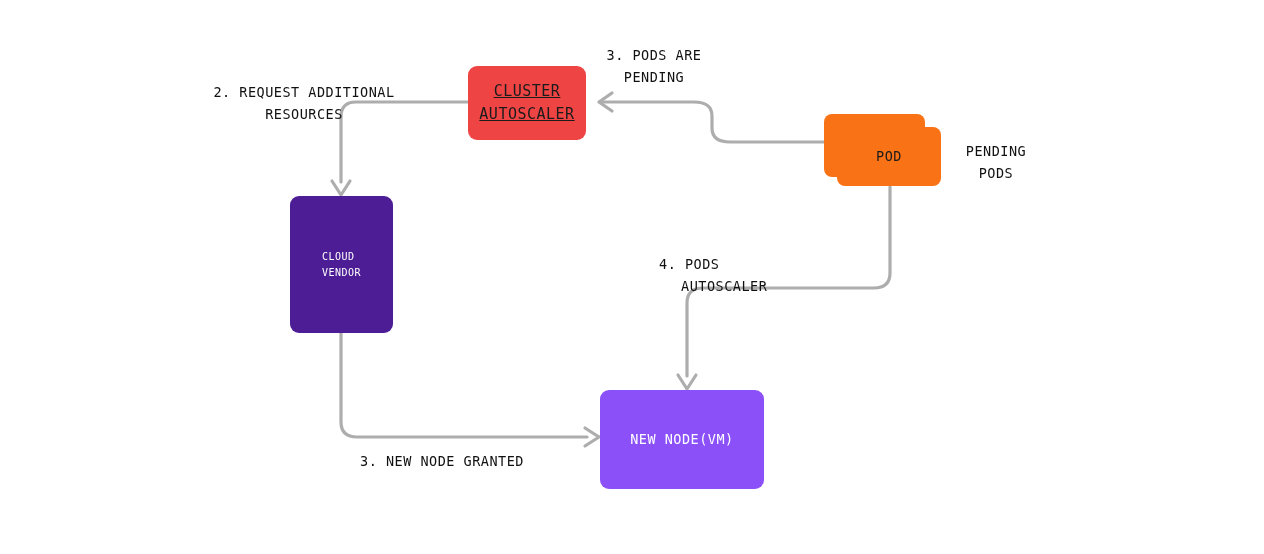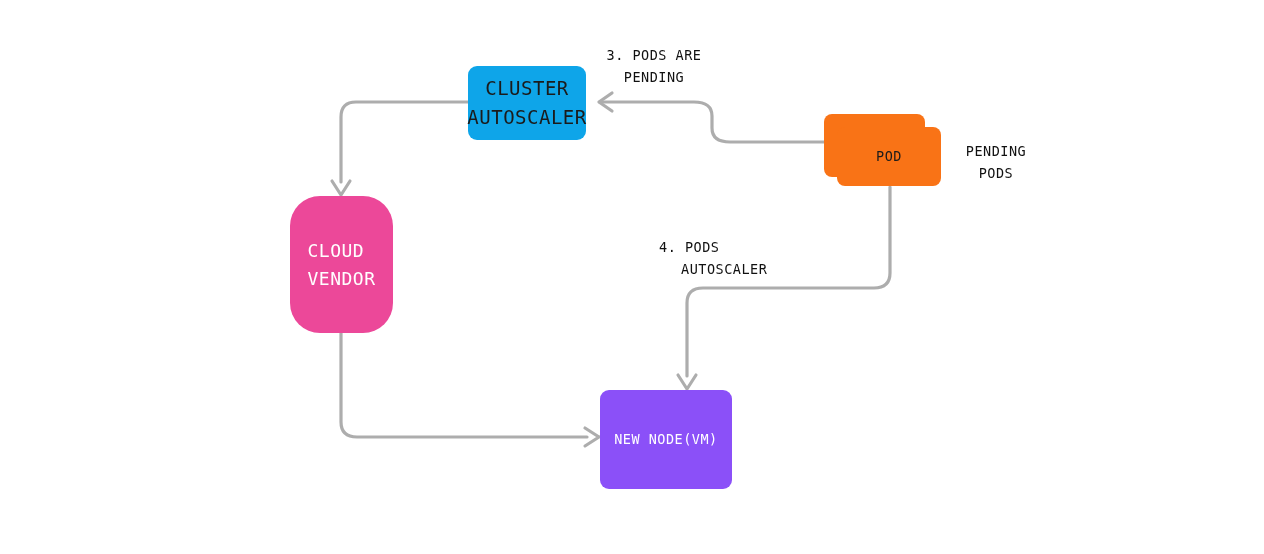--- a/index.html
+++ b/index.html
@@ -40,45 +40,45 @@
     white-space: pre-line;
     line-height: 1.55;
   }
 
   
   #node-cluster-autoscaler {
     left: 468px;
     top: 66px;
     width: 118px;
     height: 74px;
-    background: #0ea5e9;
+    background: #ef4444;
     color: #1b1b1b;
-    font-size: 19px;
+    font-size: 15px;
+    text-decoration: underline;
   }
 
   
   #node-cloud-vendor {
     left: 290px;
     top: 196px;
     width: 103px;
     height: 137px;
-    background: #ec4899;
+    background: #4c1d95;
     color: #ffffff;
-    font-size: 18px;
-    border-radius: 30px;
+    font-size: 10px;
   }
   #node-cloud-vendor .node-label {
     text-align: left;
   }
 
   
   #node-new-node {
     left: 600px;
     top: 390px;
-    width: 132px;
+    width: 164px;
     height: 99px;
     background: #8B50F8;
     color: #ffffff;
     font-size: 13.5px;
   }
 
   
   #node-pod {
     position: absolute;
     left: 824px;
@@ -134,21 +134,21 @@
     text-align: center;
   }
   #label-pending-pods {
     left: 940px;
     top: 141px;
     width: 112px;
     text-align: center;
   }
   #label-pods-scheduled {
     left: 659px;
-    top: 237px;
+    top: 254px;
     width: 120px;
     text-align: left;
   }
   #label-pods-scheduled .line-2 {
     display: inline-block;
     padding-left: 22px;
   }
   #label-new-node-granted {
     left: 360px;
     top: 451px;
@@ -201,20 +201,23 @@
   <div id="node-pod">
     <div class="pod-card pod-card-back"></div>
     <div class="pod-card pod-card-front">
       <span class="node-label">POD</span>
     </div>
   </div>
 
   <div class="edge-label" id="label-pods-are-pending">3. PODS ARE
 PENDING</div>
 
-
+  <div class="edge-label" id="label-request-additional-resources">2. REQUEST ADDITIONAL
+RESOURCES</div>
+
+  <div class="edge-label" id="label-new-node-granted">3. NEW NODE GRANTED</div>
 
   <div class="edge-label" id="label-pods-scheduled"><span class="line-1">4. PODS</span><br><span class="line-2">AUTOSCALER</span></div>
 
   <div class="edge-label" id="label-pending-pods">PENDING
 PODS</div>
 
 </div>
 
 </body></html>

